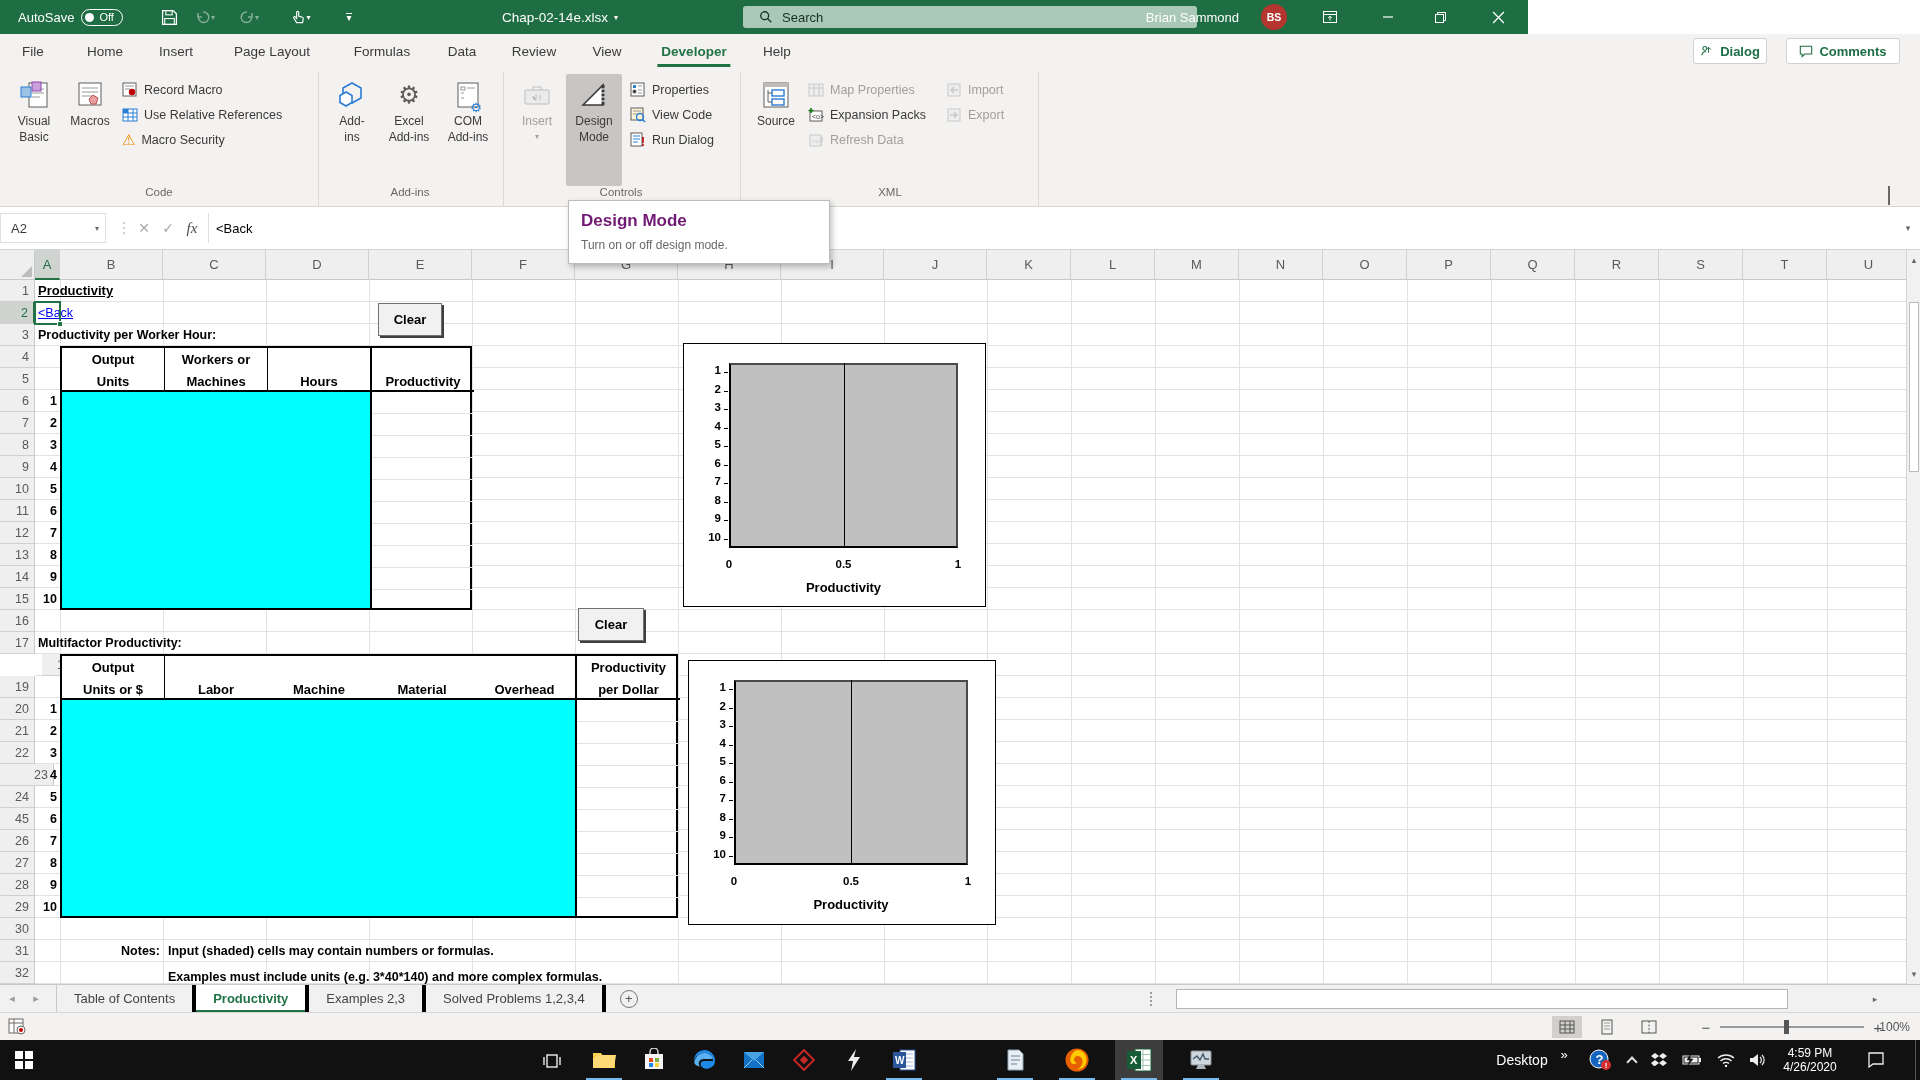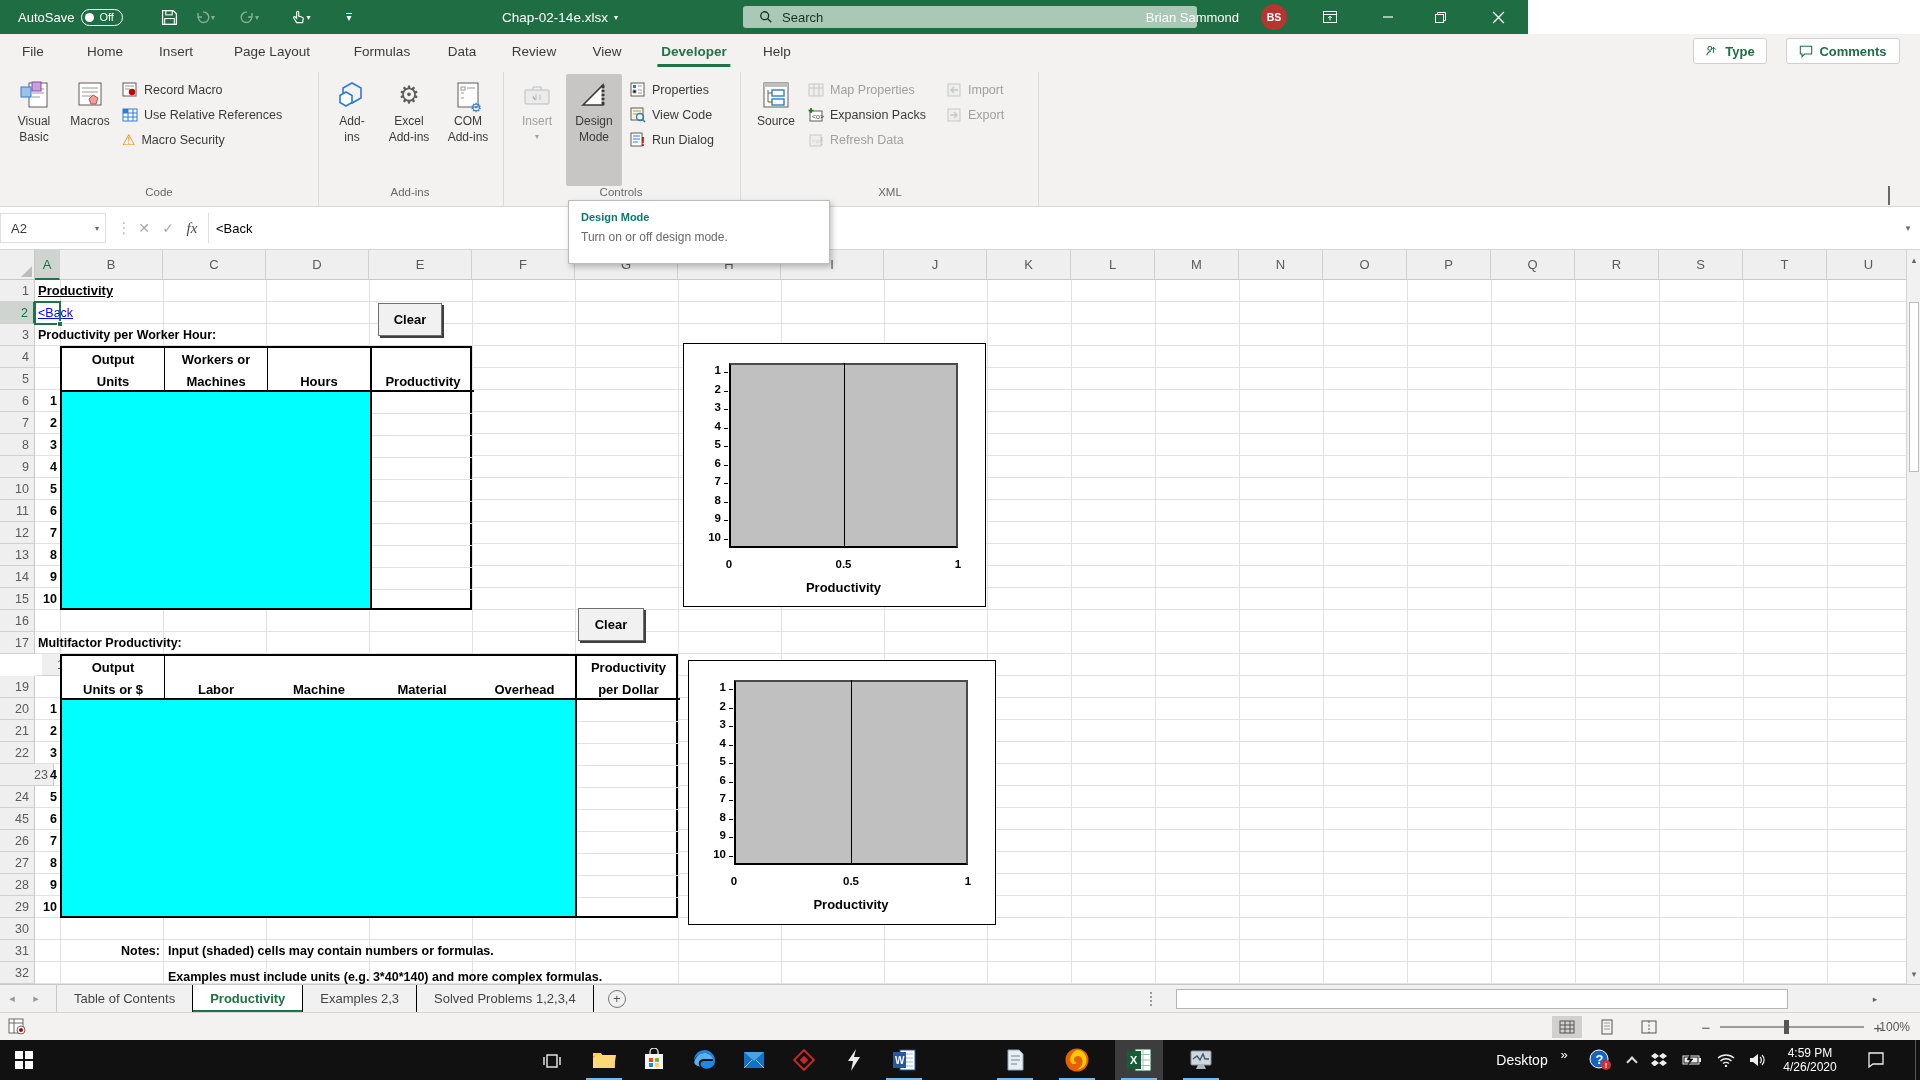--- a/index.html
+++ b/index.html
@@ -49,21 +49,21 @@
   
   #formulabar { position:absolute; left:0; top:207px; width:1920px; height:43px; background:#fff; border-bottom:1px solid #D4D4D4; }
   #namebox { position:absolute; left:0; top:6px; width:106px; height:30px; border:1px solid #E1DFDD; display:flex; align-items:center; font-size:13px; color:#3b3a39; padding-left:10px; }
   #namebox .nbcaret { position:absolute; right:6px; font-size:8px; color:#6a6867; }
   .fbtn { position:absolute; top:6px; width:24px; height:30px; display:flex; align-items:center; justify-content:center; font-size:14px; }
   #fb-content { position:absolute; left:216px; top:6px; height:30px; display:flex; align-items:center; font-size:13px; color:#000; }
   #fb-divider { position:absolute; left:208px; top:6px; width:1px; height:30px; background:#E1DFDD; }
 
   
   #tooltip { position:absolute; left:568px; top:200px; width:262px; height:64px; background:#fff; border:1px solid #BEBCBA; box-shadow:2px 3px 6px rgba(0,0,0,.25); z-index:60; padding:10px 12px; }
-  #tooltip .tt1 { font-size:11px; font-weight:bold; color:#0f766e; }
+  #tooltip .tt1 { font-size:17px; font-weight:bold; color:#701a75; }
   #tooltip .tt2 { font-size:12px; color:#6a6867; margin-top:7px; }
 
   
   #sheet { position:absolute; left:0; top:250px; width:1906px; height:734px; background:#fff; overflow:hidden; }
   #corner { position:absolute; left:0; top:0; width:35px; height:30px; background:#EFEFEF; border-right:1px solid #C9C9C9; border-bottom:1px solid #C9C9C9; }
   #corner::after { content:""; position:absolute; right:2px; bottom:2px; border-left:11px solid transparent; border-bottom:11px solid #BDBDBD; }
   .ch { position:absolute; top:0; height:30px; background:#EFEFEF; border-right:1px solid #D0D0D0; border-bottom:1px solid #C9C9C9; display:flex; align-items:center; justify-content:center; font-size:13px; color:#5a5a5a; }
   .ch.sel { background:#CFD4D1; color:#1E6E43; border-bottom:2px solid #217346; }
   .rh { position:absolute; left:0; width:35px; height:22px; background:#EFEFEF; border-right:1px solid #C9C9C9; border-bottom:1px solid #D0D0D0; display:flex; align-items:center; justify-content:flex-end; padding-right:5px; font-size:12.5px; color:#5a5a5a; }
   .rh.sel { background:#CFD4D1; color:#1E6E43; border-right:2px solid #217346; }
@@ -92,21 +92,21 @@
 
   
   #vscroll { position:absolute; left:1906px; top:250px; width:14px; height:734px; background:#F1F1F1; border-left:1px solid #D4D4D4; }
   .sarrow { position:absolute; left:1px; width:12px; height:16px; color:#6a6867; font-size:9px; display:flex; align-items:center; justify-content:center; }
   #vthumb { position:absolute; left:2px; top:52px; width:10px; height:170px; background:#fff; border:1px solid #BDBDBD; }
 
   
   #tabbar { position:absolute; left:0; top:984px; width:1920px; height:28px; background:#F1F1F1; border-top:1px solid #C9C9C9; display:flex; align-items:stretch; }
   .navarr { width:24px; display:flex; align-items:center; justify-content:center; color:#9a9a9a; font-size:11px; }
   #sheettabs { display:flex; margin-left:8px; }
-  .stab { display:flex; align-items:center; padding:0 17px; font-size:13px; color:#444; border-right:1px solid #000000; position:relative; white-space:nowrap; }
+  .stab { display:flex; align-items:center; padding:0 17px; font-size:13px; color:#444; border-right:4px solid #000000; position:relative; white-space:nowrap; }
   .stab:first-child { border-left:1px solid #C9C9C9; }
   .stab.active { background:#fff; color:#217346; font-weight:bold; }
   .stab.active::after { content:""; position:absolute; left:0; right:0; bottom:0; height:2px; background:#217346; }
   #newsheet { width:18px; height:18px; border:1px solid #767676; border-radius:50%; color:#555; font-size:13px; display:flex; align-items:center; justify-content:center; align-self:center; margin-left:14px; }
   #hscroll { position:absolute; left:1174px; top:3px; width:710px; height:22px; background:#F1F1F1; }
   #hthumb { position:absolute; left:2px; top:1px; width:612px; height:20px; background:#fff; border:1px solid #B5B5B5; }
   #tabsplit { position:absolute; left:1150px; top:7px; width:4px; height:14px; border-left:2px dotted #9a9a9a; }
 
   
   #statusbar { position:absolute; left:0; top:1012px; width:1920px; height:28px; background:#F3F2F1; border-top:1px solid #D8D6D4; font-size:12px; color:#555; }
@@ -225,21 +225,21 @@
     <span class="rtab" style="left:534px">Review</span>
     <span class="rtab" style="left:607px">View</span>
     <span class="rtab active" style="left:694px">Developer</span>
     <span class="rtab" style="left:777px">Help</span>
     <div class="cornerbtn" style="left:1693px;width:74px">
       <svg width="14" height="14" viewBox="0 0 16 16">
           <path d="M2 13c.5-3 2.5-4.5 5-4.5" fill="none" stroke="#1E6E43" stroke-width="1.2"></path>
           <circle cx="5.5" cy="5" r="2.2" fill="none" stroke="#1E6E43" stroke-width="1.2"></circle>
           <path d="M10 6l3-3 3 3M13 3v7" fill="none" stroke="#1E6E43" stroke-width="1.2" transform="translate(-2 1) scale(.9)"></path>
         </svg>
-      <span>Type</span>
+      <span>Dialog</span>
     </div>
     <div class="cornerbtn" style="left:1786px;width:114px">
       <svg width="14" height="14" viewBox="0 0 16 16">
           <path d="M1.5 2.5h13v9h-8l-3 3v-3h-2z" fill="none" stroke="#1E6E43" stroke-width="1.2"></path>
         </svg>
       <span>Comments</span>
     </div>
   </div>
 
   <div id="ribbon">

